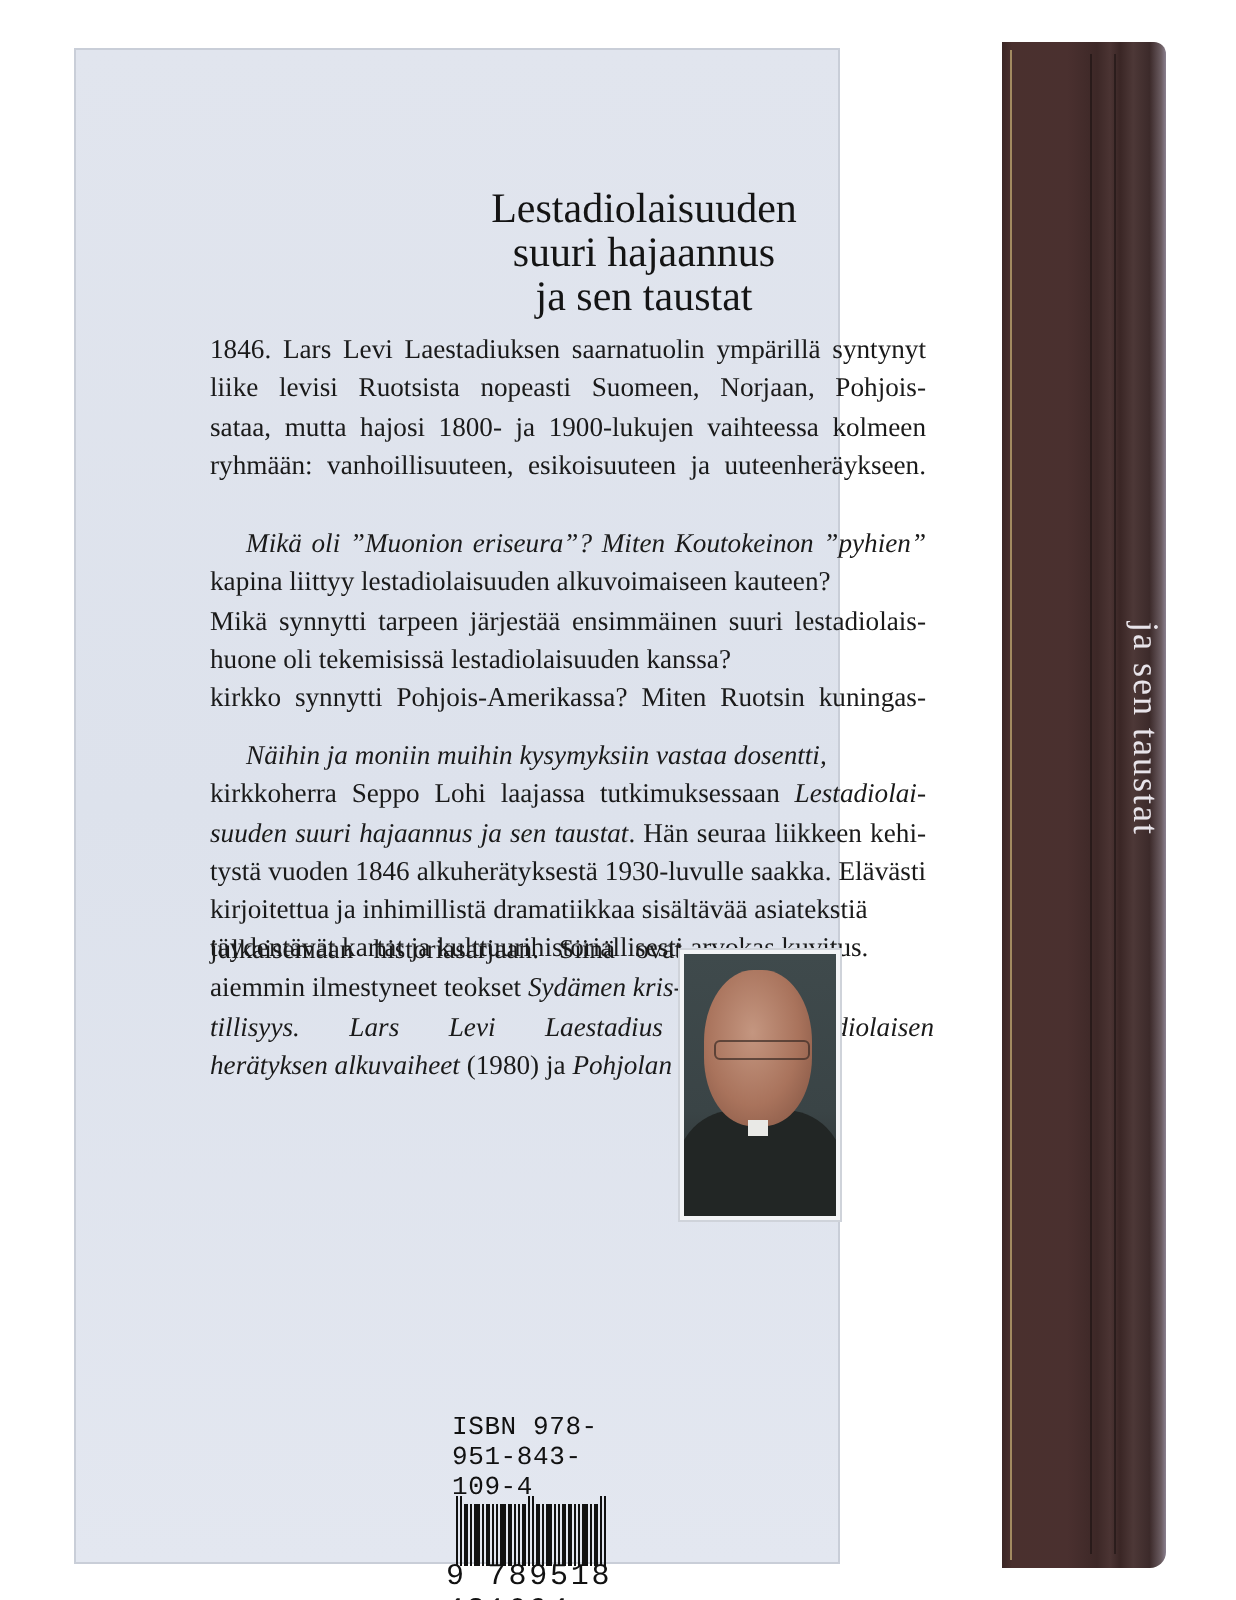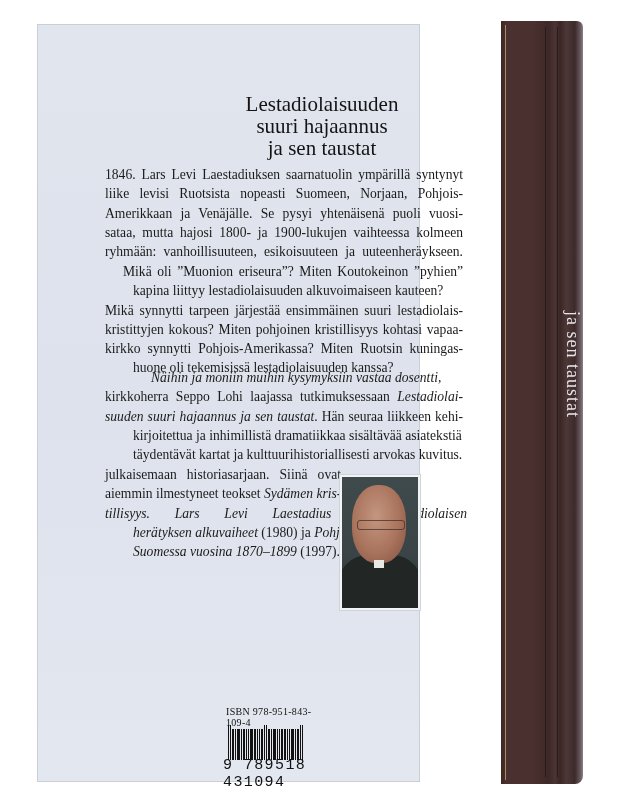--- a/index.html
+++ b/index.html
@@ -26,21 +26,21 @@
     }
     .title {
       position:absolute; left:150px; top:69px; width:270px; text-align:center;
       font-size:21px; line-height:22px; color:#141414;
     }
     .body-text {
       position:absolute; left:105px; width:358px;
       font-size:13.6px; line-height:19.3px; color:#1a1a1a;
     }
     .body-text .line { display:block; text-align:justify; text-align-last:justify; white-space:nowrap; }
-    .body-text .last { text-align-last:left;margin-left:28px; }
+    .body-text .last { text-align-last:left; }
     #p1 { top:165px; }
     #p2 { top:262px; }
     #p3 { top:368px; }
     #p4 { top:465px; width:236px; }
     em { font-style:italic; }
     .photo-frame {
       position:absolute; left:340px; top:475px; width:80px; height:135px;
       background:#f3f4f6; box-shadow:0 0 0 1px #cfd3da;
     }
     .photo {
@@ -51,67 +51,65 @@
       position:absolute; left:10px; top:8px; width:54px; height:78px; border-radius:46% 46% 44% 44%;
       background: radial-gradient(ellipse at 45% 40%, #c49680 0%, #a9735c 55%, #7e5140 100%);
     }
     .glasses { position:absolute; left:15px; top:43px; width:46px; height:8px; border:1px solid #3a2b25; border-radius:3px; opacity:.7; }
     .suit {
       position:absolute; left:-4px; top:78px; width:84px; height:60px;
       background:#222625; border-radius:30px 30px 0 0;
     }
     .collar { position:absolute; left:32px; top:83px; width:10px; height:8px; background:#e9e9e6; }
     .barcode-wrap { position:absolute; left:223px; top:706px; width:92px; height:48px; }
-    .isbn-label { font-family:Liberation Serif, serif; font-size:10px; color:#111; letter-spacing:.3px; margin-left:3px; }
+    .isbn-label { font-family:Liberation Mono, monospace; font-size:13px; color:#111; letter-spacing:.3px; margin-left:3px; }
     .bars { display:flex; align-items:flex-end; height:31px; margin-left:5px; margin-top:1px; }
     .bars span { display:inline-block; background:#111; height:31px; margin-right:1px; }
     .ean { font-family:Liberation Mono, monospace; font-size:15px; color:#111; letter-spacing:1.4px; margin-top:-3px; }
   </style>
 </head>
 <body>
 
 <div class="cover">
   <div class="title">
     <div>Lestadiolaisuuden</div>
     <div>suuri hajaannus</div>
     <div>ja sen taustat</div>
   </div>
 </div>
 
 <div class="body-text" id="p1">
   <span class="line">1846. Lars Levi Laestadiuksen saarnatuolin ympärillä syntynyt</span>
   <span class="line">liike levisi Ruotsista nopeasti Suomeen, Norjaan, Pohjois-</span>
-  <span class="line">Amerikkaan ja Venäjälle. Se pysyi yhtenäisenä puoli vuosi-</span>
   <span class="line">sataa, mutta hajosi 1800- ja 1900-lukujen vaihteessa kolmeen</span>
   <span class="line">ryhmään: vanhoillisuuteen, esikoisuuteen ja uuteenheräykseen.</span>
 </div>
 
 <div class="body-text" id="p2">
-  <span class="line" style="padding-left:18px;">Mikä oli ”Muonion eriseura”? Miten Koutokeinon ”pyhien”</span>
+  <span class="line" style="padding-left:18px;font-style:italic;">Mikä oli ”Muonion eriseura”? Miten Koutokeinon ”pyhien”</span>
   <span class="line last">kapina liittyy lestadiolaisuuden alkuvoimaiseen kauteen?</span>
   <span class="line">Mikä synnytti tarpeen järjestää ensimmäinen suuri lestadiolais-</span>
-  <span class="line">kristittyjen kokous? Miten pohjoinen kristillisyys kohtasi vapaa-</span>
+  <span class="line last">huone oli tekemisissä lestadiolaisuuden kanssa?</span>
   <span class="line">kirkko synnytti Pohjois-Amerikassa? Miten Ruotsin kuningas-</span>
-  <span class="line last">huone oli tekemisissä lestadiolaisuuden kanssa?</span>
 </div>
 
 <div class="body-text" id="p3">
   <span class="line last" style="padding-left:18px;font-style:italic;">Näihin ja moniin muihin kysymyksiin vastaa dosentti,</span>
   <span class="line"><span>kirkkoherra Seppo Lohi laajassa tutkimuksessaan </span><em>Lestadiolai-</em></span>
   <span class="line"><em>suuden suuri hajaannus ja sen taustat</em><span>. Hän seuraa liikkeen kehi-</span></span>
+  <span class="line">tystä vuoden 1846 alkuherätyksestä 1930-luvulle saakka. Elävästi</span>
   <span class="line last">kirjoitettua ja inhimillistä dramatiikkaa sisältävää asiatekstiä</span>
   <span class="line last">täydentävät kartat ja kulttuurihistoriallisesti arvokas kuvitus.</span>
 </div>
 
 <div class="body-text" id="p4">
   <span class="line">julkaisemaan historiasarjaan. Siinä ovat</span>
   <span class="line"><span>aiemmin ilmestyneet teokset </span><em>Sydämen kris-</em></span>
   <span class="line" style="width:362px;"><em>tillisyys. Lars Levi Laestadius ja lestadiolaisen</em></span>
   <span class="line last"><em>herätyksen alkuvaiheet</em><span> (1980) ja </span><em>Pohjolan</em></span>
-  <span class="line last"><em>Suomessa vuosina 1870–1899</em><span> (1997).</span></span>
 </div>
 
 <div class="photo-frame">
   <div class="photo">
     <div class="suit"></div>
     <div class="head"></div>
     <div class="glasses"></div>
     <div class="collar"></div>
   </div>
 </div>

